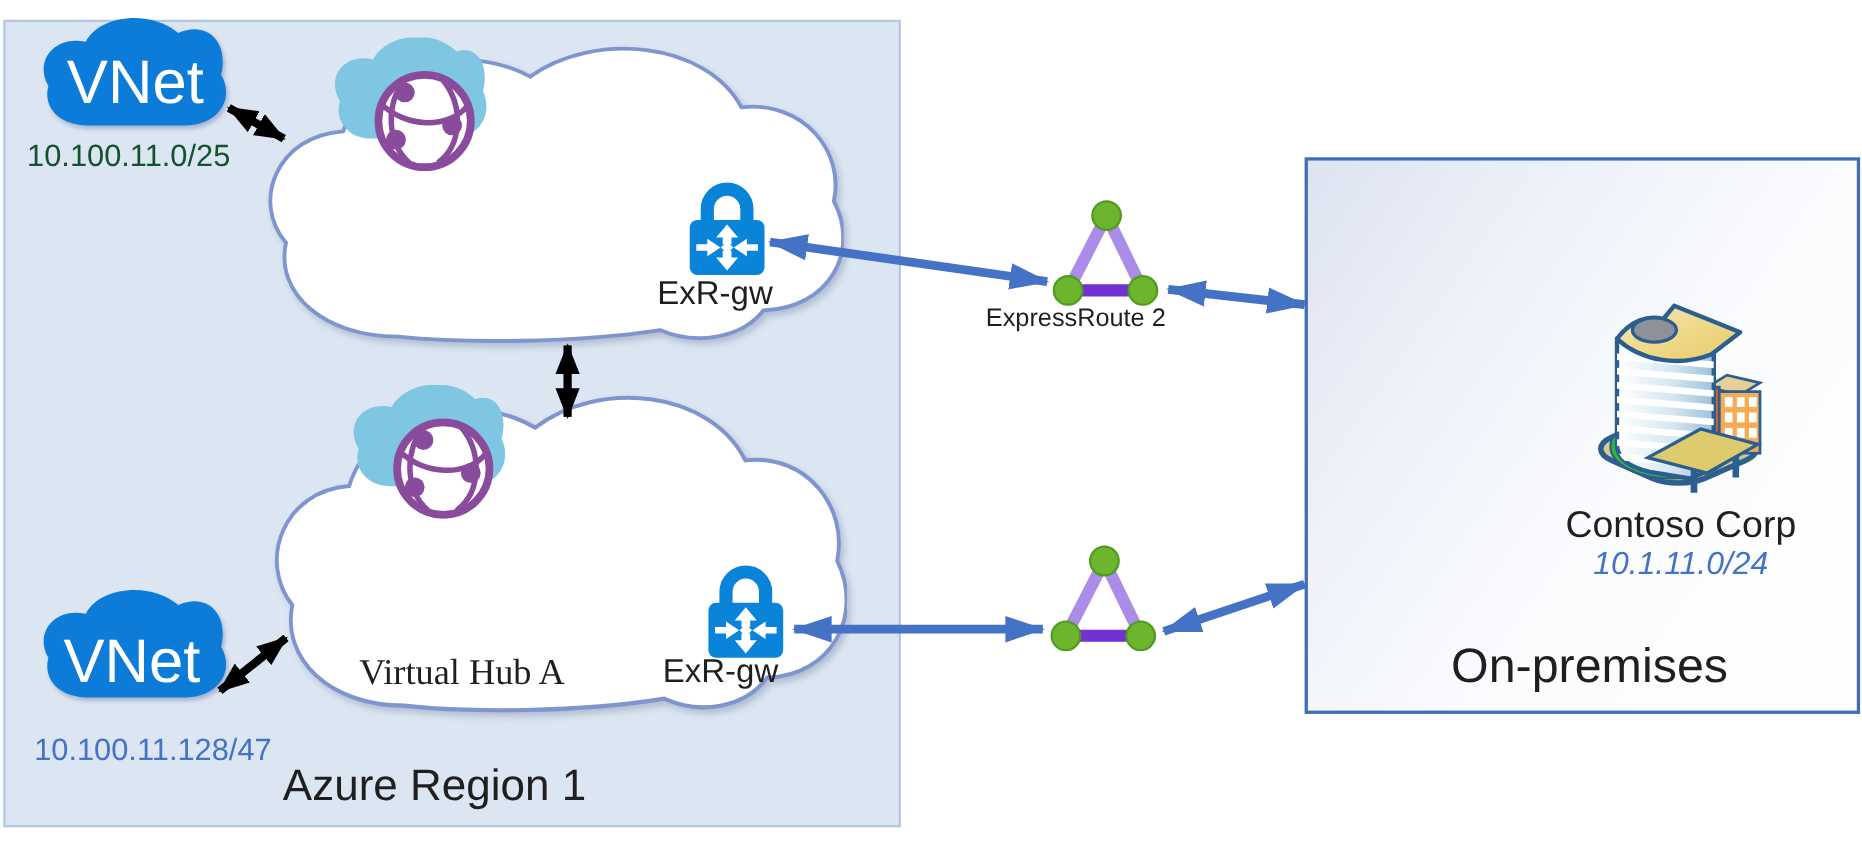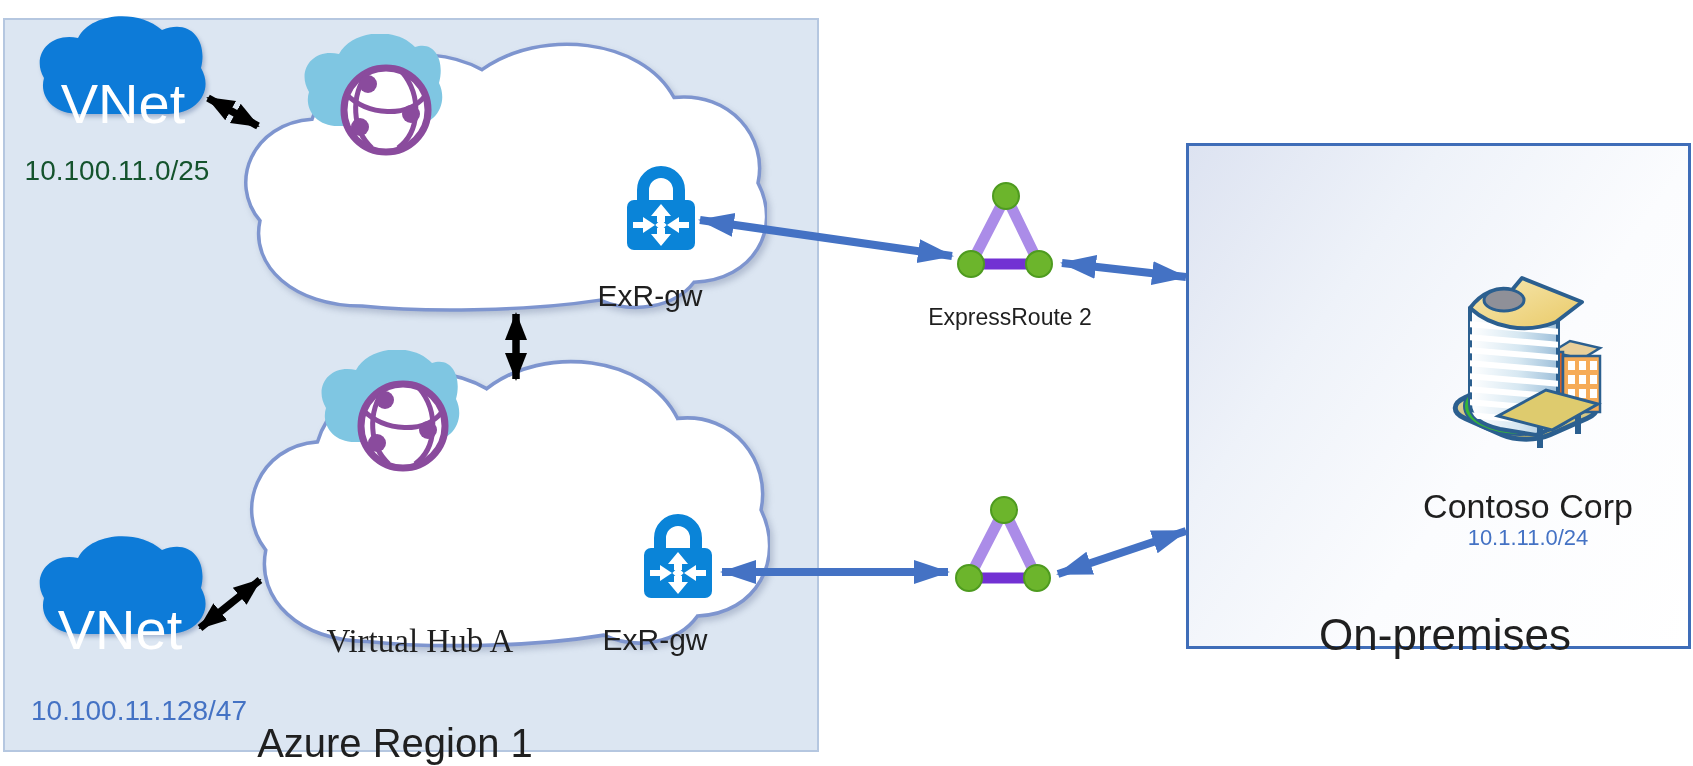--- a/index.html
+++ b/index.html
@@ -1,21 +1,21 @@
 <!DOCTYPE html>
 <html><head>
 <meta charset="utf-8">
 <style>
   html,body{margin:0;padding:0;background:#ffffff;}
   #canvas{
     position:relative;width:1693px;height:766px;overflow:hidden;
     font-family:"Liberation Sans",sans-serif;background:#ffffff;
   }
   .abs{position:absolute;}
-  .lbl{position:absolute;text-align:center;color:#1f1f1f;line-height:1.12;white-space:nowrap;margin-top:29px;}
+  .lbl{position:absolute;text-align:center;color:#1f1f1f;line-height:1.12;white-space:nowrap;}
   #region{
     left:3px;top:18px;width:812px;height:730px;
     background:#dce6f2;border:2px solid #b5c7e0;z-index:1;
   }
   #onprem-box{
     left:1186px;top:143px;width:499px;height:500px;
     background:linear-gradient(125deg,#dde3f1 0%,#eef2f9 30%,#fbfcfe 60%,#ffffff 100%);
     border:3px solid #3f6db8;z-index:1;
   }
   .cloud-shadow{filter:drop-shadow(3px 4px 3px rgba(100,115,150,.35));}
@@ -108,21 +108,21 @@
   <div class="lbl" style="left:593px;top:594px;width:124px;font-size:30px;z-index:7;">ExR-gw</div>
 
   <svg class="abs z6" style="left:950px;top:180px;" width="110" height="100" viewBox="0 0 108 100">
     <line x1="20" y1="84" x2="55" y2="16" stroke="#ab8ce8" stroke-width="11" stroke-linecap="round"></line>
     <line x1="88" y1="84" x2="55" y2="16" stroke="#ab8ce8" stroke-width="11" stroke-linecap="round"></line>
     <line x1="20" y1="84" x2="88" y2="84" stroke="#7231d3" stroke-width="11" stroke-linecap="round"></line>
     <circle cx="55" cy="16" r="13" fill="#6cb52c" stroke="#4e9b1f" stroke-width="2"></circle>
     <circle cx="20" cy="84" r="13" fill="#6cb52c" stroke="#4e9b1f" stroke-width="2"></circle>
     <circle cx="88" cy="84" r="13" fill="#6cb52c" stroke="#4e9b1f" stroke-width="2"></circle>
   </svg>
-  <div class="lbl" style="left:900px;top:276px;width:220px;font-size:23px;z-index:7;">ExpressRoute 2</div>
+  <div class="lbl" style="left:868px;top:276px;width:220px;font-size:23px;z-index:7;">ExpressRoute 2</div>
 
   <svg class="abs z6" style="left:948px;top:494px;" width="110" height="100" viewBox="0 0 108 100">
     <line x1="20" y1="84" x2="55" y2="16" stroke="#ab8ce8" stroke-width="11" stroke-linecap="round"></line>
     <line x1="88" y1="84" x2="55" y2="16" stroke="#ab8ce8" stroke-width="11" stroke-linecap="round"></line>
     <line x1="20" y1="84" x2="88" y2="84" stroke="#7231d3" stroke-width="11" stroke-linecap="round"></line>
     <circle cx="55" cy="16" r="13" fill="#6cb52c" stroke="#4e9b1f" stroke-width="2"></circle>
     <circle cx="20" cy="84" r="13" fill="#6cb52c" stroke="#4e9b1f" stroke-width="2"></circle>
     <circle cx="88" cy="84" r="13" fill="#6cb52c" stroke="#4e9b1f" stroke-width="2"></circle>
   </svg>
 
@@ -176,21 +176,21 @@
         <path d="M26,157 L122,165"></path>
     </g>
     <path d="M30,50 C42,34 58,28 72,32 L82,20 L142,44 L116,64 C86,76 52,70 30,50 Z" fill="url(#gRoof)" stroke="#2b5f8f" stroke-width="4" stroke-linejoin="round"></path>
     <ellipse cx="64" cy="42" rx="20" ry="11" fill="#8f9098" stroke="#2b5f8f" stroke-width="3"></ellipse>
     <path d="M100,166 L100,190" stroke="#2b5f8f" stroke-width="6"></path>
     <path d="M138,152 L138,176" stroke="#2b5f8f" stroke-width="6"></path>
     <path d="M58,158 L106,132 L158,146 L112,172 Z" fill="#decb6e" stroke="#2b5f8f" stroke-width="3"></path>
   </svg>
 
   <div class="lbl" style="left:1398px;top:458px;width:260px;font-size:34px;z-index:7;text-align:center;">Contoso Corp</div>
-  <div class="lbl" style="left:1398px;top:497px;width:260px;font-size:22px;color:#4472c4;z-index:7;">10.1.11.0/24</div>
+  <div class="lbl" style="left:1398px;top:497px;width:260px;font-size:29px;color:#4472c4;z-index:7;font-style:italic;">10.1.11.0/24</div>
   <div class="lbl" style="left:1285px;top:581px;width:320px;font-size:44px;z-index:7;">On-premises</div>
 
   <svg class="abs z5" style="left:0;top:0;" width="1693" height="766" viewBox="0 0 1693 766">
     <defs>
       <marker id="mB" markerWidth="36" markerHeight="28" refX="34" refY="14" orient="auto-start-reverse" markerUnits="userSpaceOnUse">
         <path d="M0,2 L36,14 L0,26 Z" fill="#4472c4"></path>
       </marker>
       <marker id="mK" markerWidth="28" markerHeight="26" refX="26" refY="13" orient="auto-start-reverse" markerUnits="userSpaceOnUse">
         <path d="M0,2 L28,13 L0,24 Z" fill="#000000"></path>
       </marker>

